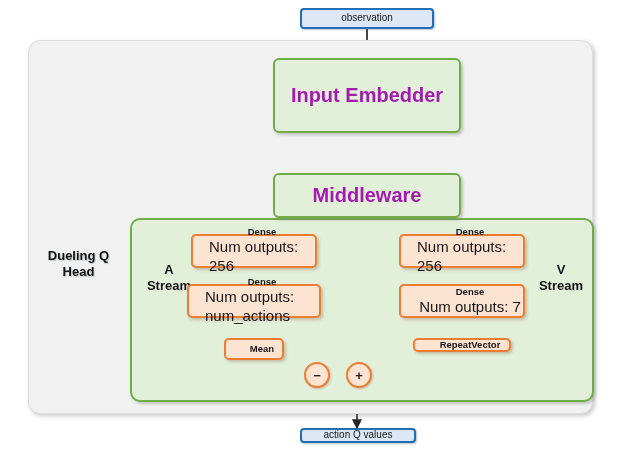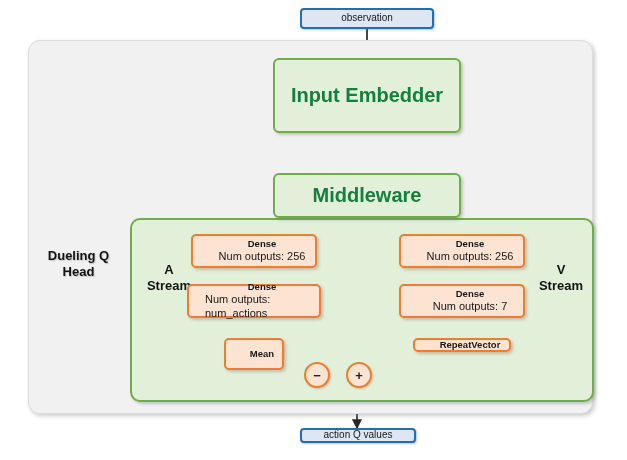--- a/index.html
+++ b/index.html
@@ -12,29 +12,29 @@
         flex-direction:column;align-items:center;justify-content:center;
         text-align:left;line-height:1.25;}
 
   
   .io{background:#dce7f3;border:2px solid #1f6fb4;border-radius:4px;
       font-size:10px;color:#17181a;
       box-shadow:1px 1px 2px rgba(110,120,130,.45);}
 
   
   .green{background:#e2efd9;border:2px solid #70ad47;border-radius:6px;
-         font-size:20px;font-weight:bold;color:#15803d;
+         font-size:20px;font-weight:bold;color:#a21caf;
          box-shadow:2px 2px 3px rgba(120,130,120,.40);}
 
   
   .orange{background:#fce3d2;border:2px solid #ed7d31;border-radius:5px;
           font-size:9px;color:#17181a;
           box-shadow:2px 2px 3px rgba(150,120,100,.40);padding-left:16px;}
   .orange .t1{font-weight:bold;font-size:9.5px;}
-  .orange .t2{font-weight:normal;font-size:11px;}
+  .orange .t2{font-weight:normal;font-size:15px;}
   .orange.single{font-weight:bold;font-size:9.5px;}
 
   
   #outer-panel{position:absolute;left:28px;top:40px;width:563px;height:372px;
      background:#f1f1f1;border:1px solid #dcdcdc;border-radius:12px;
      box-shadow:2px 2px 4px rgba(140,140,140,.45);}
 
   
   #head-panel{position:absolute;left:130px;top:218px;width:460px;height:180px;
      background:#e2efd9;border:2px solid #70ad47;border-radius:10px;
@@ -119,21 +119,21 @@
   <div class="node orange" style="left:191px;top:234px;width:126px;height:34px;">
     <span class="t1">Dense</span>
     <span class="t2">Num outputs: 256</span>
   </div>
 
   <div class="node orange" style="left:187px;top:284px;width:134px;height:34px;">
     <span class="t1">Dense</span>
     <span class="t2">Num outputs: num_actions</span>
   </div>
 
-  <div class="node orange single" style="left:224px;top:338px;width:60px;height:32px;">
+  <div class="node orange single" style="left:224px;top:338px;width:60px;height:22px;">
     <span>Mean</span>
   </div>
 
   <div class="node orange" style="left:399px;top:234px;width:126px;height:34px;">
     <span class="t1">Dense</span>
     <span class="t2">Num outputs: 256</span>
   </div>
 
   <div class="node orange" style="left:399px;top:284px;width:126px;height:34px;">
     <span class="t1">Dense</span>

